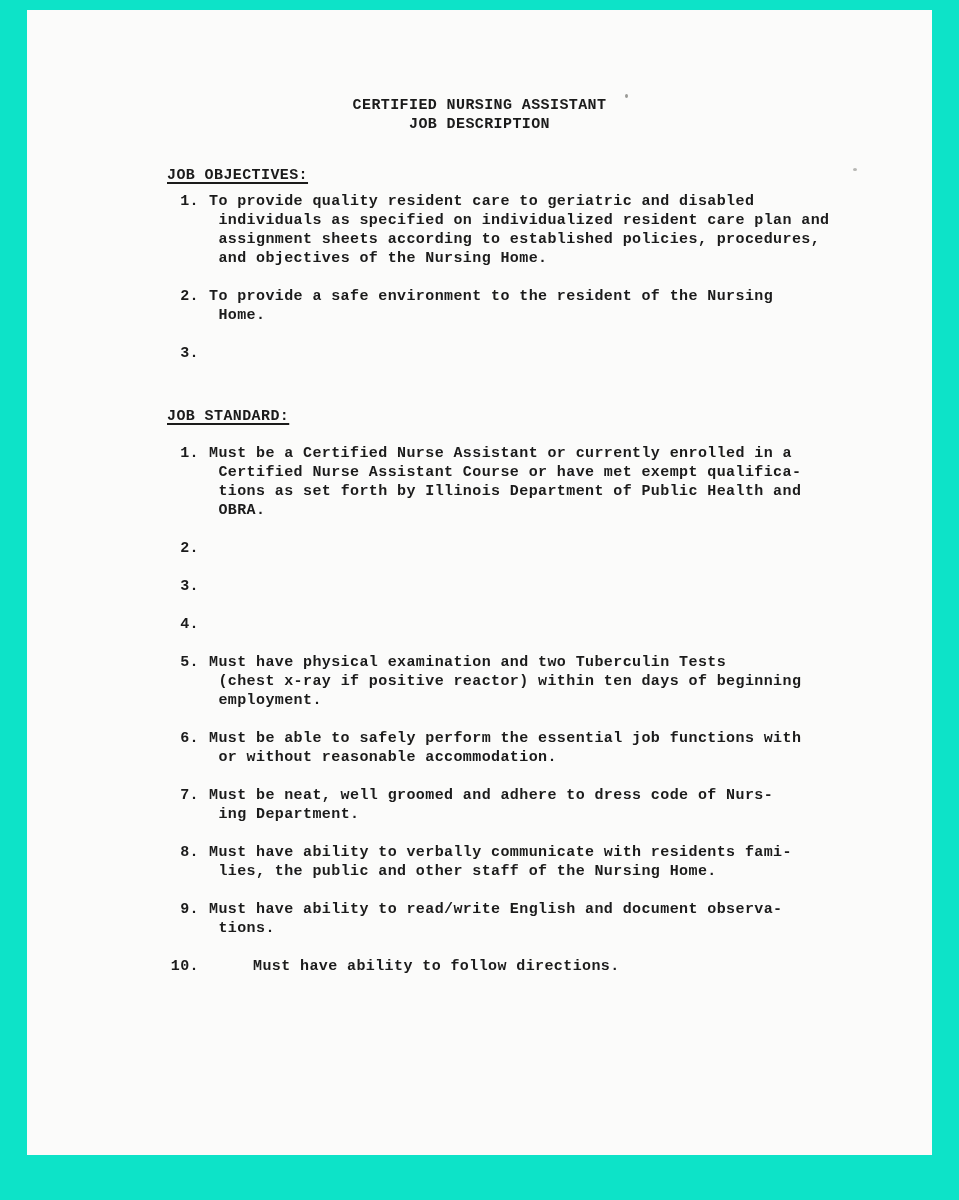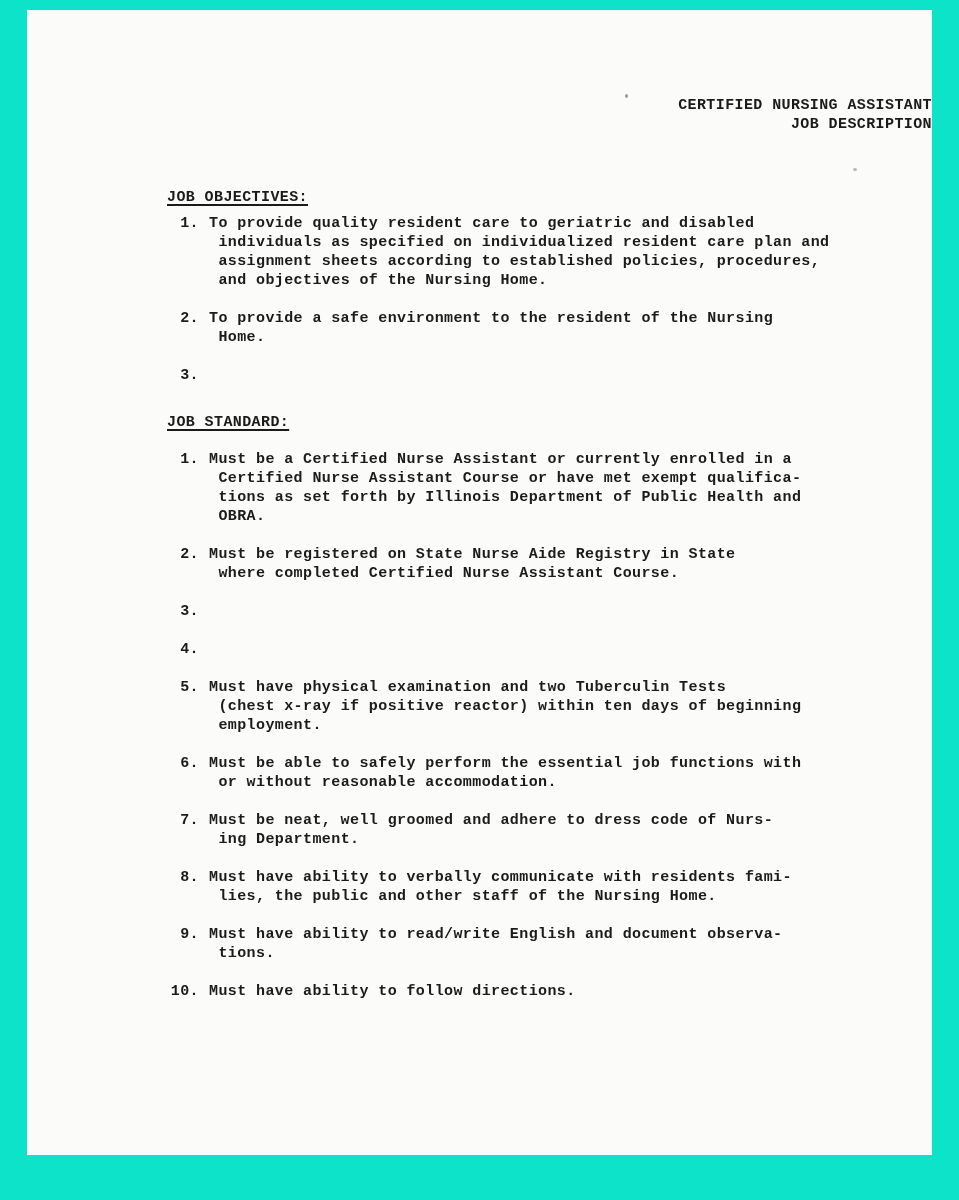--- a/index.html
+++ b/index.html
@@ -23,47 +23,48 @@
     background: #fbfbfa;
     box-sizing: border-box;
     padding-top: 86px;
     color: #1b1b1b;
     font-size: 15px;
     font-weight: 700;
     line-height: 19px;
     letter-spacing: 0.4px;
   }
   .title-block {
-    text-align: right;
+    text-align: center;
     white-space: pre;
   }
   .content {
     padding-left: 140px;
     padding-right: 60px;
   }
   .section-heading {
     text-decoration: underline;
     text-underline-offset: 3px;
     text-decoration-thickness: 1.5px;
   }
   .heading-objectives {
-    margin-top: 54px;
+    margin-top: 32px;
     margin-bottom: 7px;
   }
   .heading-standards {
-    margin-top: 28px;
+    margin-top: 44px;
     margin-bottom: 18px;
   }
   .item {
     display: flex;
     margin-bottom: 19px;
     align-items: flex-start;
   }
   .item:last-child {
     margin-bottom: 10px;
+    gap: 44px;
   }
   .item-num {
     flex: 0 0 32px;
     text-align: right;
     margin-right: 10px;
     white-space: pre;
   }
   .item-text {
     white-space: pre-wrap;
   }
@@ -106,22 +107,20 @@
 
     <div class="item">
       <span class="item-num">1.</span>
       <span class="item-text">Must be a Certified Nurse Assistant or currently enrolled in a
  Certified Nurse Assistant Course or have met exempt qualifica-
  tions as set forth by Illinois Department of Public Health and
  OBRA.</span>
     </div>
     <div class="item">
       <span class="item-num">2.</span>
-      <span class="item-text">Must be registered on State Nurse Aide Registry in State
- where completed Certified Nurse Assistant Course.</span>
     </div>
     <div class="item">
       <span class="item-num">3.</span>
     </div>
     <div class="item">
       <span class="item-num">4.</span>
     </div>
     <div class="item">
       <span class="item-num">5.</span>
       <span class="item-text">Must have physical examination and two Tuberculin Tests

